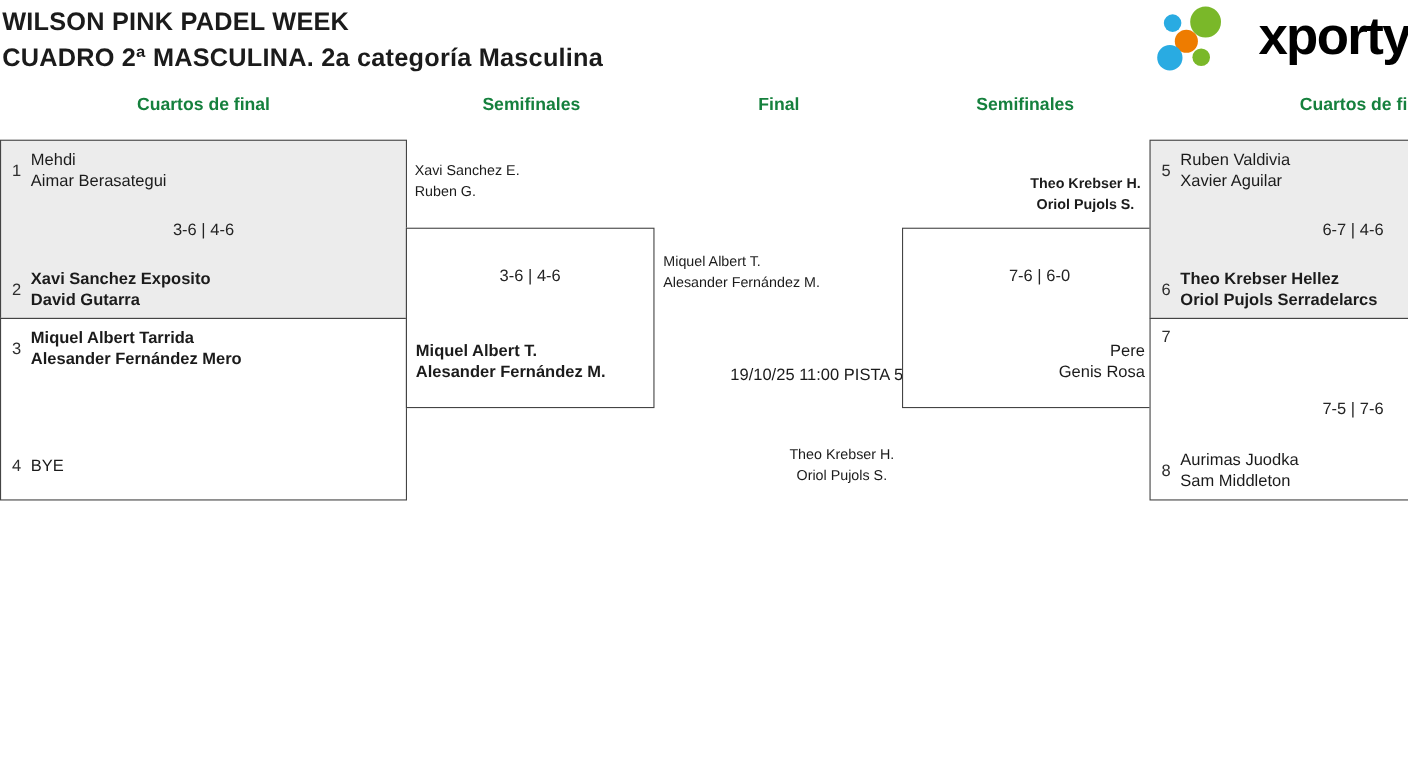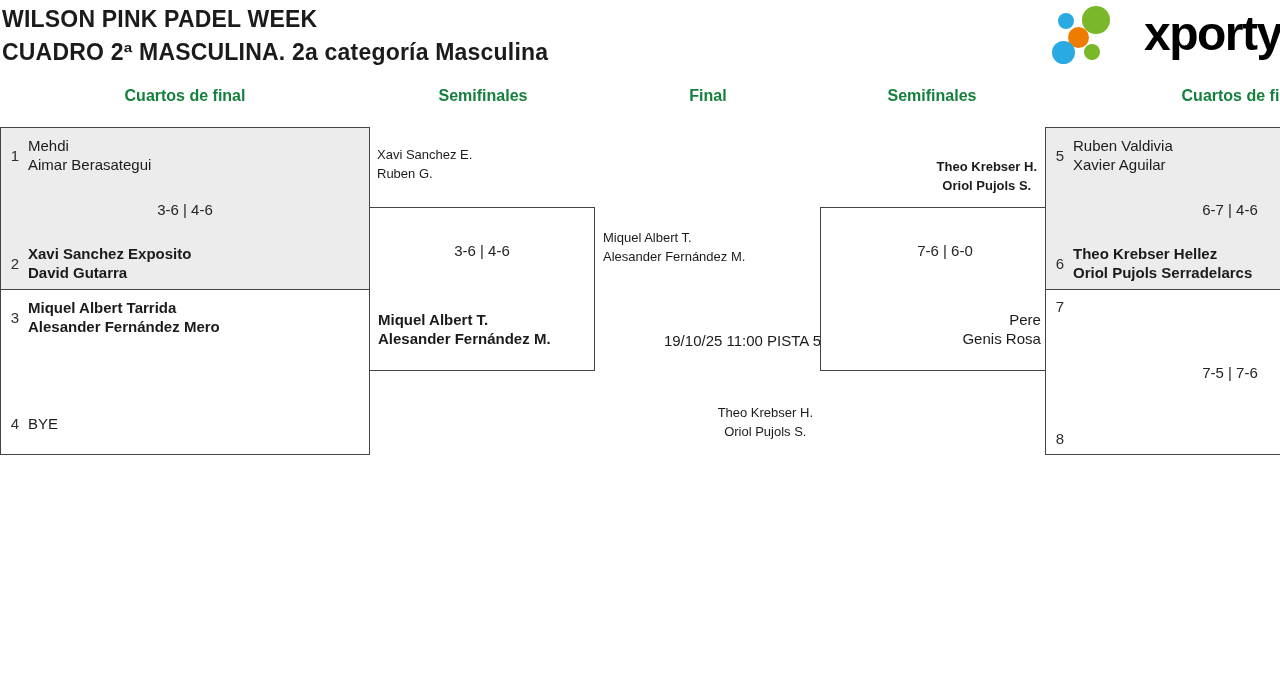--- a/index.html
+++ b/index.html
@@ -181,16 +181,20 @@
     </div>
   </div>
 
   <div class="box qf" style="left:1045px;top:289px;width:370px;height:166px;">
     <div class="team t1 winner">
       <span class="seed">7</span>
     </div>
     <div class="score">7-5 | 7-6</div>
     <div class="team t2">
       <span class="seed">8</span>
+      <span class="names">
+        <span>Aurimas Juodka</span>
+        <span>Sam Middleton</span>
+      </span>
     </div>
   </div>
 
 </div>
 
 </body></html>

